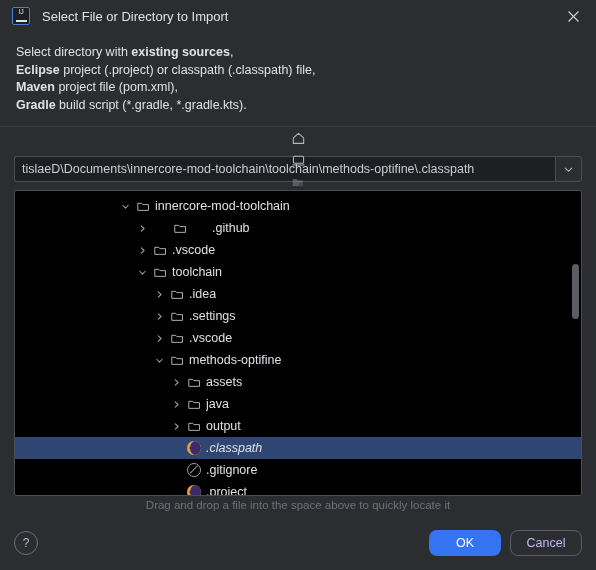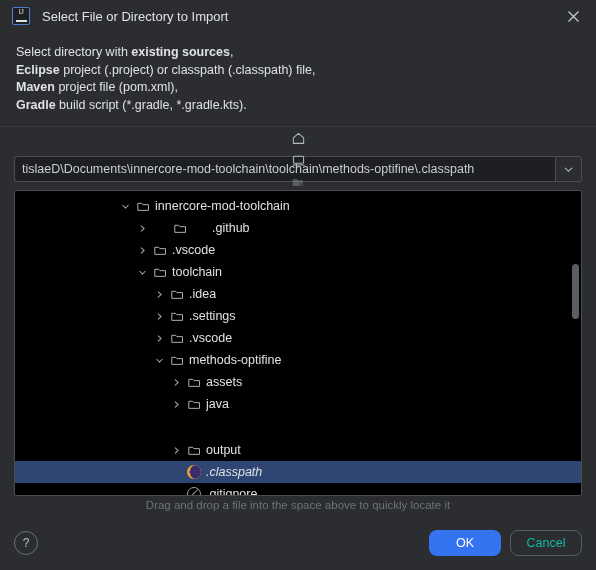--- a/index.html
+++ b/index.html
@@ -308,21 +308,21 @@
     box-sizing: border-box;
     flex: 0 0 auto;
   }
   .btn-ok {
     background: #3574f0;
     color: #ffffff;
     margin-right: 9px;
   }
   .btn-cancel {
     background: transparent;
-    color: #14b8a6;
+    color: #c4b5fd;
     border: 1px solid #5a5d63;
   }
 </style>
 </head>
 <body>
 
 <div class="dialog">
 
   <div class="titlebar">
     <div class="ij-logo">
@@ -523,21 +523,21 @@
               <path d="M3.6 2 L6.8 5 L3.6 8" fill="none" stroke="#9aa0a6" stroke-width="1.15" stroke-linecap="round" stroke-linejoin="round"></path>
             </svg>
           </div>
           <div class="ficon">
             <svg width="15" height="15" viewBox="0 0 16 16">
               <path d="M1.9 4.6 H6.1 L7.3 6.0 H13.3 V12.1 H1.9 Z" fill="none" stroke="#aeb3b9" stroke-width="1.05" stroke-linejoin="round"></path>
             </svg>
           </div>
           <div class="label">java</div>
         </div>
-        <div class="row" style="padding-left: 153px; margin-top: 24px;">
+        <div class="row" style="padding-left: 153px;">
           <div class="twisty">
             <svg width="9" height="9" viewBox="0 0 10 10">
               <path d="M3.6 2 L6.8 5 L3.6 8" fill="none" stroke="#9aa0a6" stroke-width="1.15" stroke-linecap="round" stroke-linejoin="round"></path>
             </svg>
           </div>
           <div class="ficon">
             <svg width="15" height="15" viewBox="0 0 16 16">
               <path d="M1.9 4.6 H6.1 L7.3 6.0 H13.3 V12.1 H1.9 Z" fill="none" stroke="#aeb3b9" stroke-width="1.05" stroke-linejoin="round"></path>
             </svg>
           </div>

